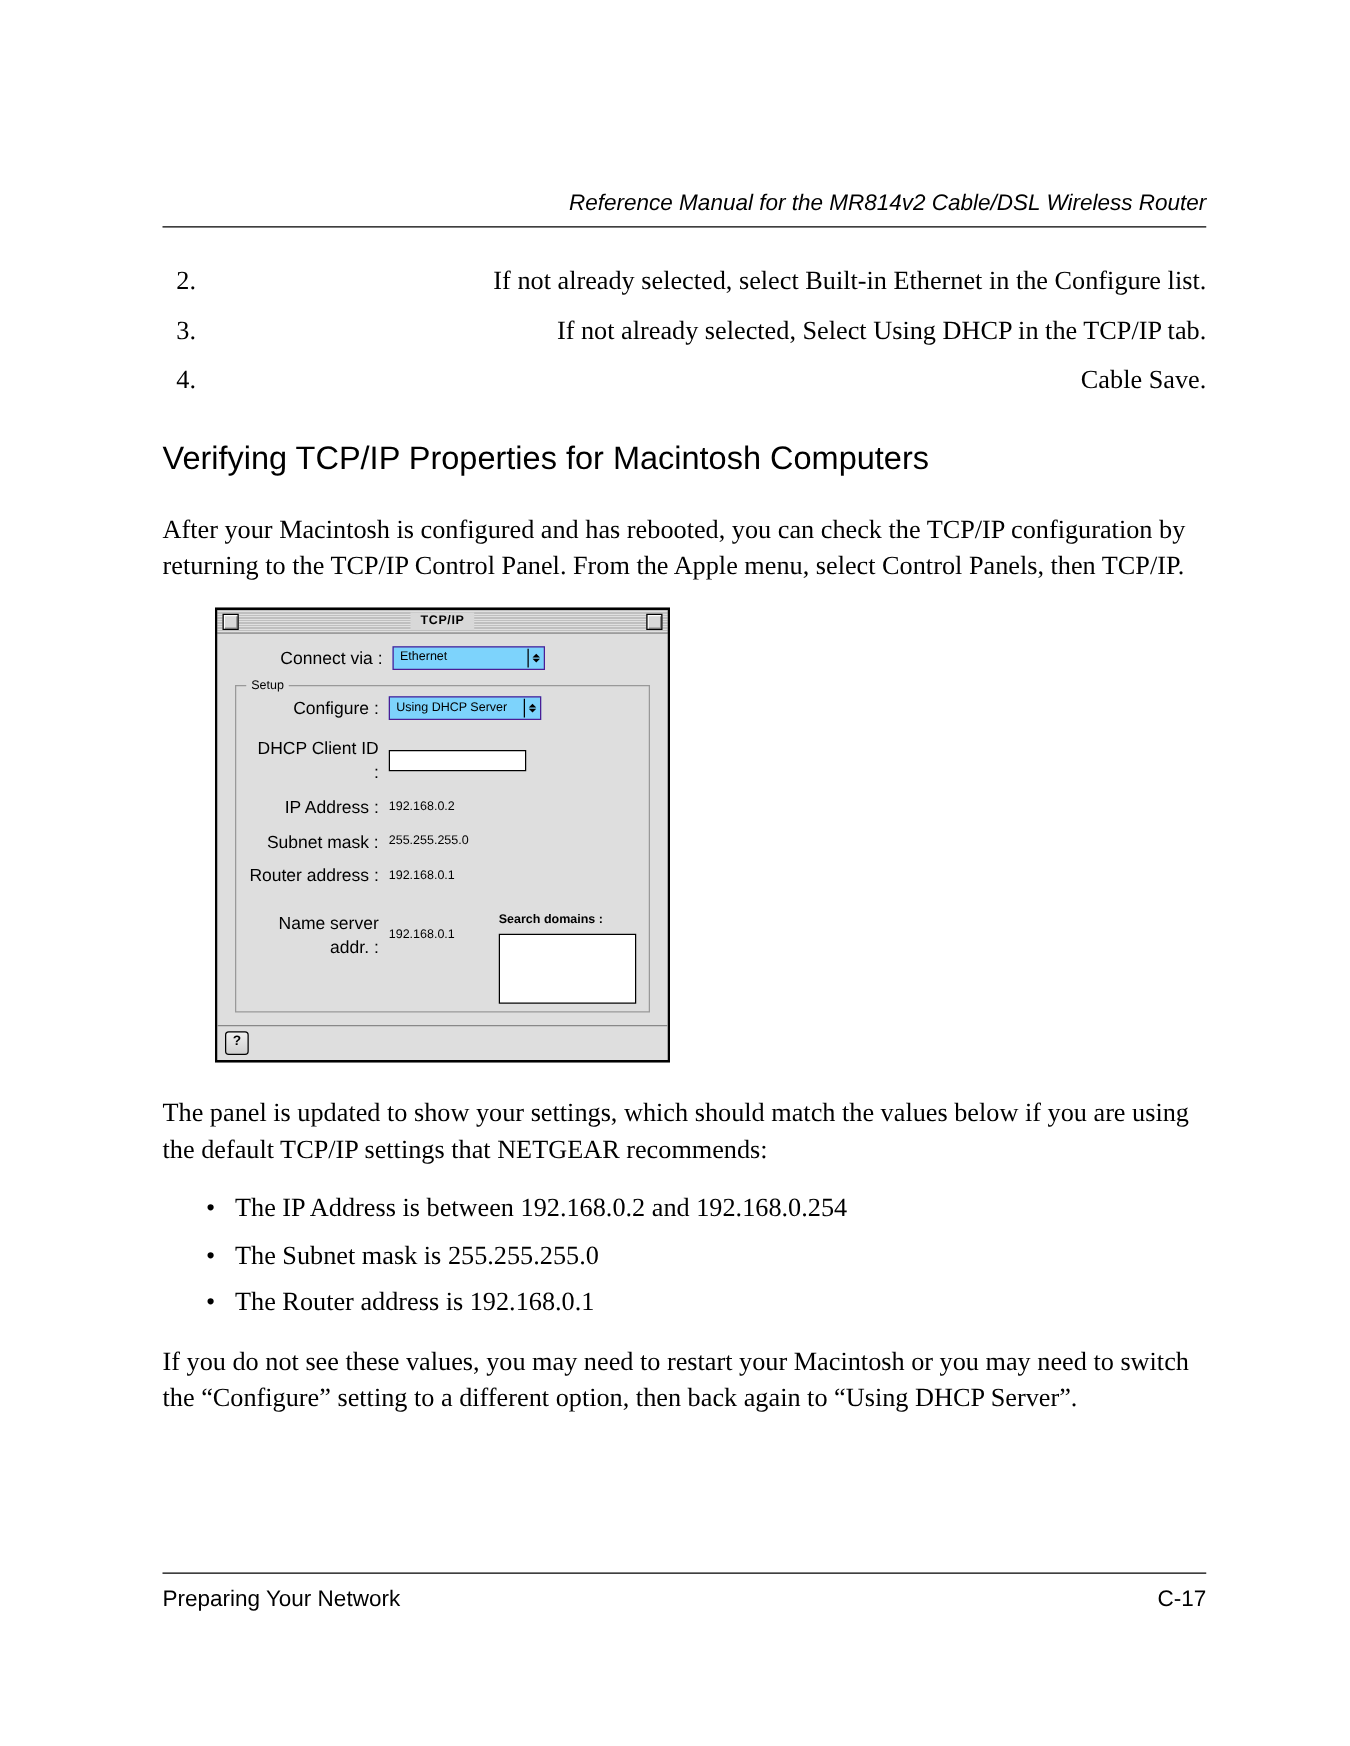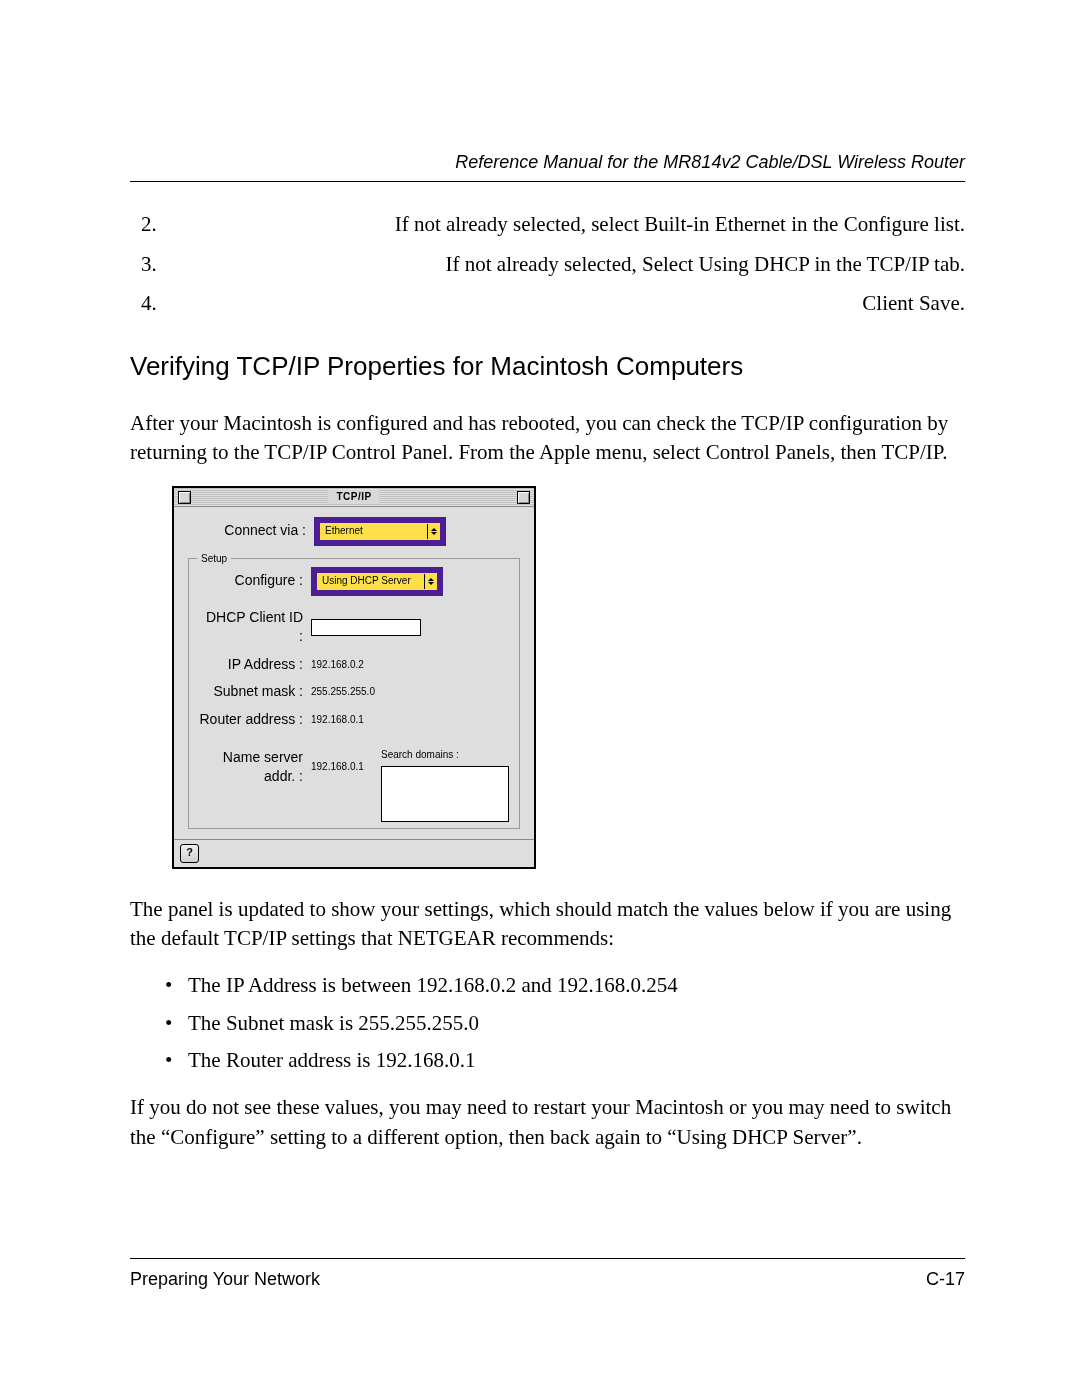--- a/index.html
+++ b/index.html
@@ -112,22 +112,22 @@
   .mac-label {
     width: 118px;
     text-align: right;
     font-size: 14px;
     margin-right: 8px;
     color: #000;
   }
   .mac-select {
     height: 17px;
     width: 115px;
-    border: 6px solid #4c1d95;
-    background: #fde047;
+    border: 1px solid #4c1d95;
+    background: #7dd3fc;
     display: flex;
     align-items: center;
     justify-content: space-between;
     font-size: 10px;
     padding-left: 5px;
     position: relative;
     text-align: center;
   }
   .mac-select .updown {
     width: 12px;
@@ -175,21 +175,21 @@
     font-size: 10px;
   }
   .mac-lower {
     display: flex;
     align-items: flex-start;
     margin-top: 18px;
   }
   .mac-lower-left {
     flex: 1;
   }
-  .mac-lower-right { width: 128px; }
+  .mac-lower-right { width: 110px; font-weight: bold; }
   .mac-lower-right .mac-label2 {
     font-size: 10px;
     margin-bottom: 4px;
   }
   .mac-lower-right .search-box {
     border: 1px solid #000;
     background: #fff;
     height: 54px;
   }
   .mac-footer {
@@ -243,21 +243,21 @@
 <body>
 
 <div class="page">
 
   <div class="running-header">Reference Manual for the MR814v2 Cable/DSL Wireless Router</div>
   <hr class="rule">
 
   <ol class="steps" start="2">
     <li>If not already selected, select Built-in Ethernet in the Configure list.</li>
     <li>If not already selected, Select Using DHCP in the TCP/IP tab.</li>
-    <li>Client Save.</li>
+    <li>Cable Save.</li>
   </ol>
 
   <h2 class="section">Verifying TCP/IP Properties for Macintosh Computers</h2>
 
   <p class="para">After your Macintosh is configured and has rebooted, you can check the TCP/IP configuration by returning to the TCP/IP Control Panel. From the Apple menu, select Control Panels, then TCP/IP.</p>
 
   <div class="mac-window">
     <div class="mac-titlebar">
       <div class="mac-close"></div>
       <div class="title-chip">TCP/IP</div>

